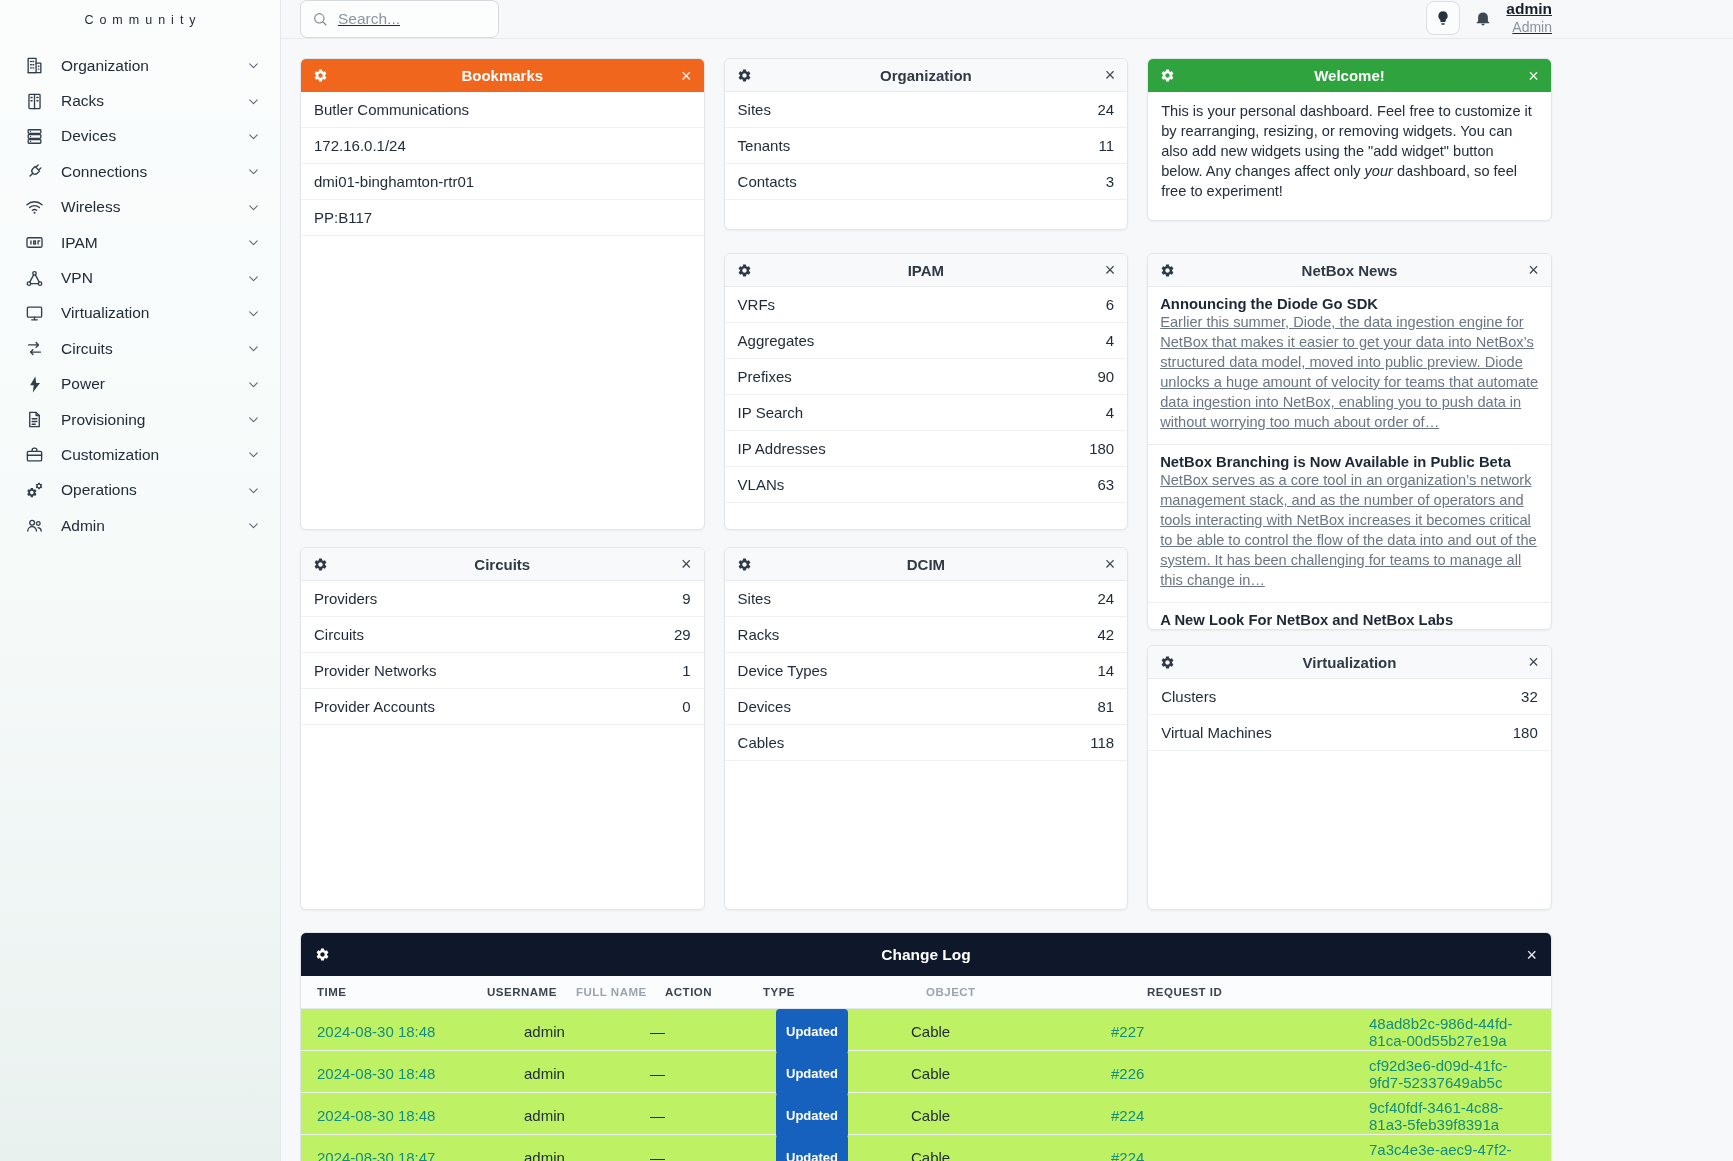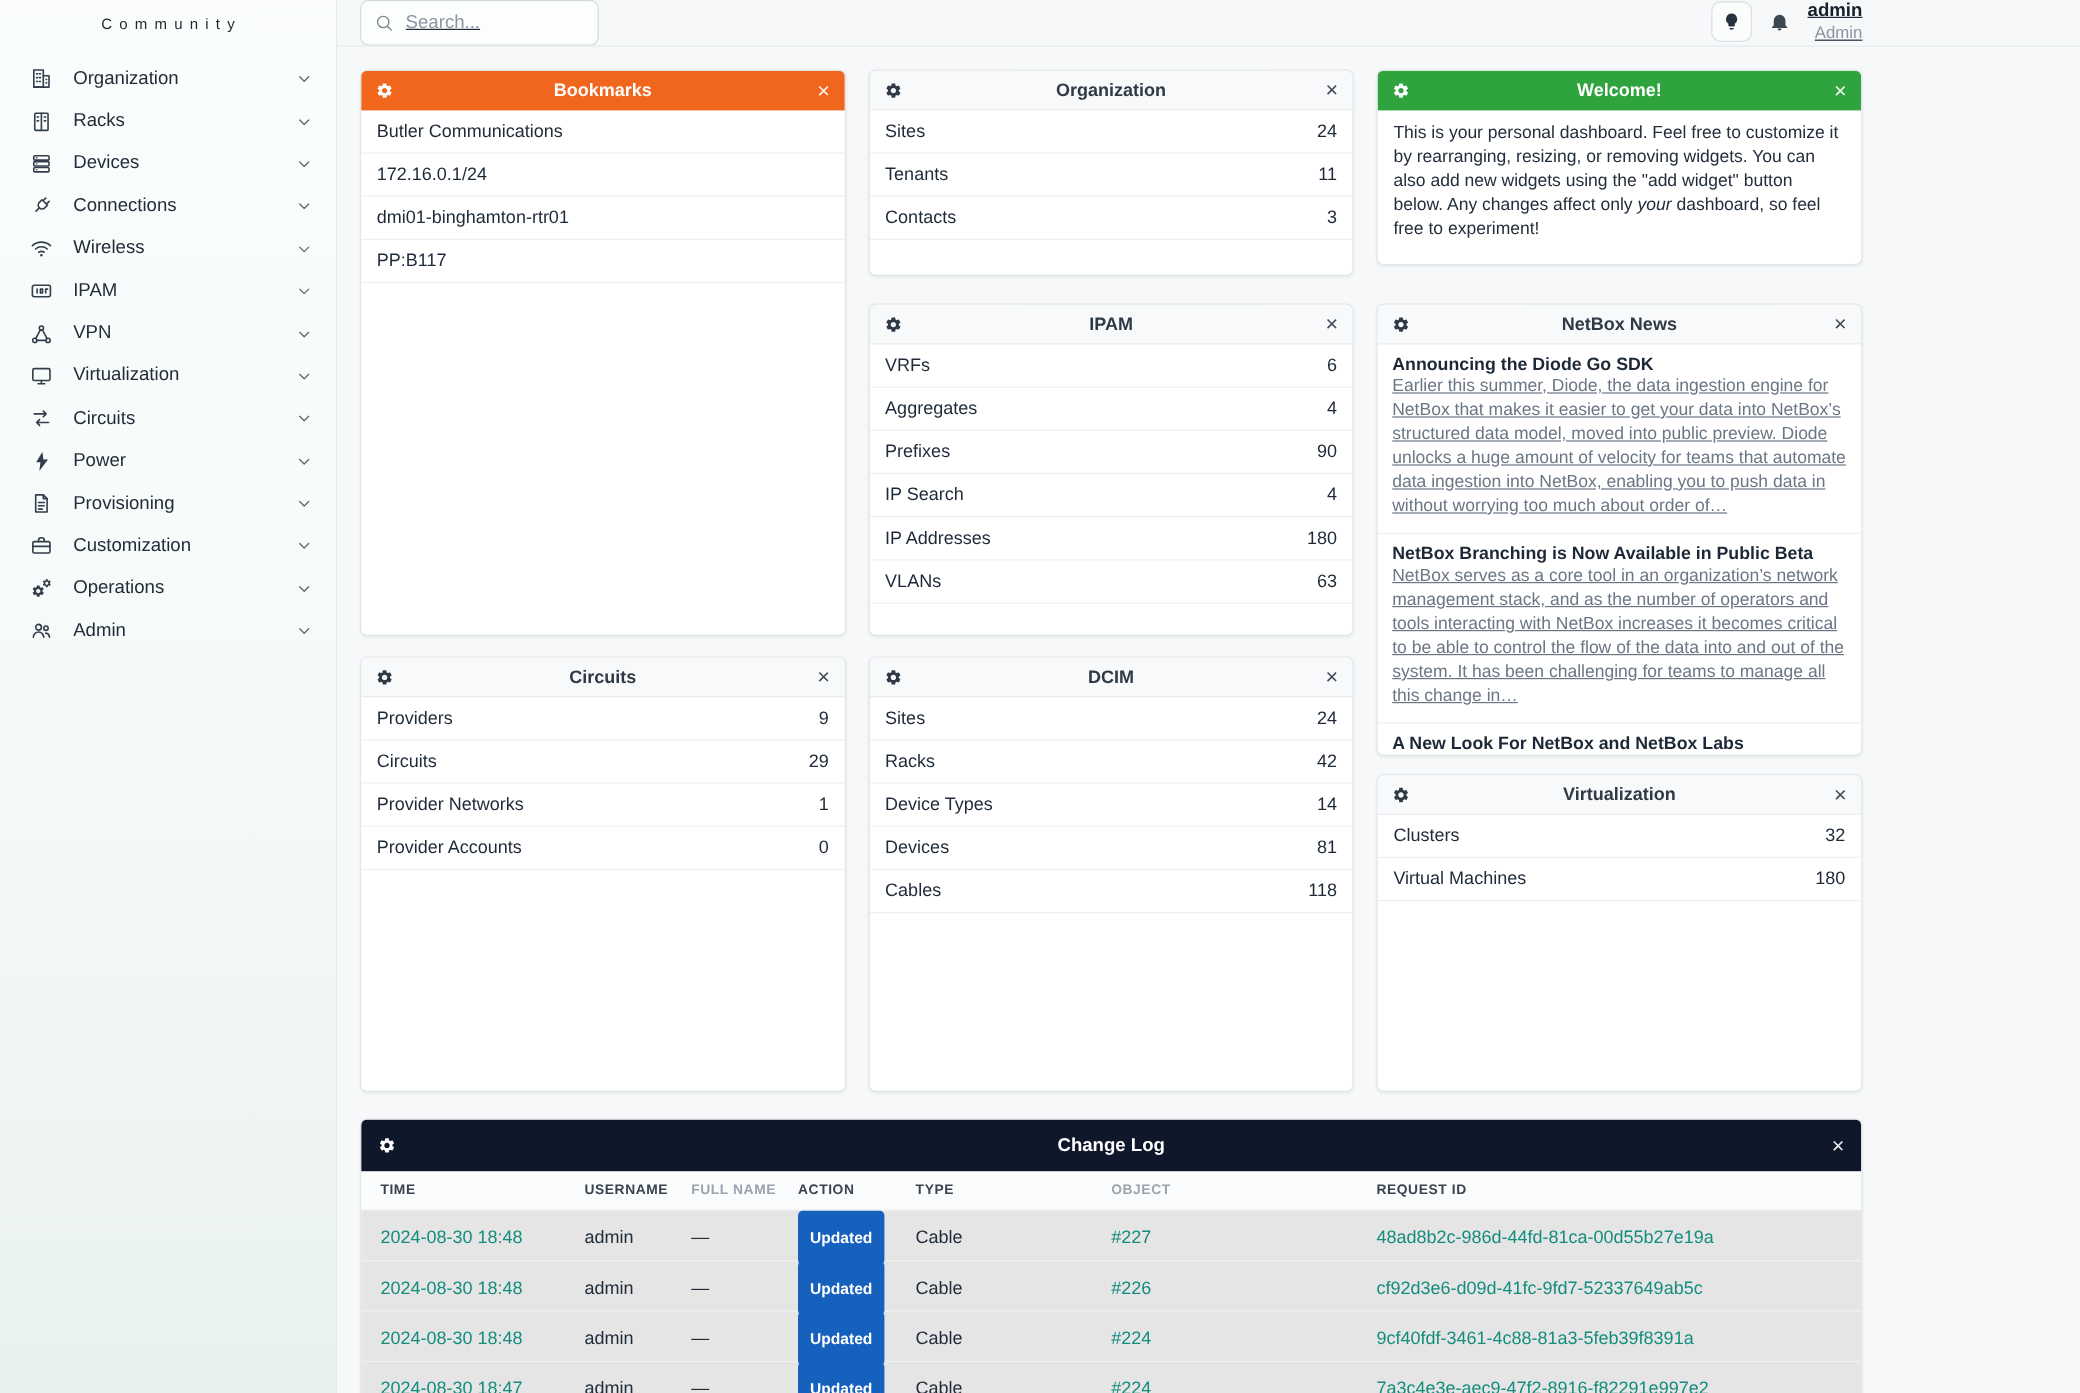--- a/index.html
+++ b/index.html
@@ -83,21 +83,21 @@
   .news-body { font-size:14.6px; line-height:1.37; color:#6b7684; margin-top:1px;text-decoration:underline; }
   .news-body:empty { display:none; }
 
   
   .changelog { width:1252px; margin-top:22px; }
   .cl-grid { display:grid; grid-template-columns:170px 89px 89px 98px 163px 221px 1fr;
              align-items:center; padding:0 16px; }
   .cl-cols { height:33px; background:#fbfcfd; border-bottom:1px solid #e6e9ec;
              font-size:11.5px; font-weight:bold; letter-spacing:.5px; color:#39434f; }
   .cl-cols span:nth-child(3), .cl-cols span:nth-child(6) { color:#9aa4ae; }
-  .cl-row { height:42px; font-size:15px; border-bottom:1px solid #eef0f2; background:#e5e5e5; }
+  .cl-row { height:42px; font-size:15px; border-bottom:1px solid #eef0f2; background:#bef264;gap:37px; }
   .c-time, .c-object, .c-request { color:#148d7e; cursor:pointer; }
   .c-user, .c-full, .c-type { color:#222d3a; }
   .badge { display:inline-block; background:#1561bd; color:#fff; border-radius:4px;
            padding:16px 10px; font-size:13px; font-weight:bold; line-height:1; }
 </style>
 </head>
 <body>
 
 <aside class="sidebar">
   <div class="brand-sub">Community</div>

